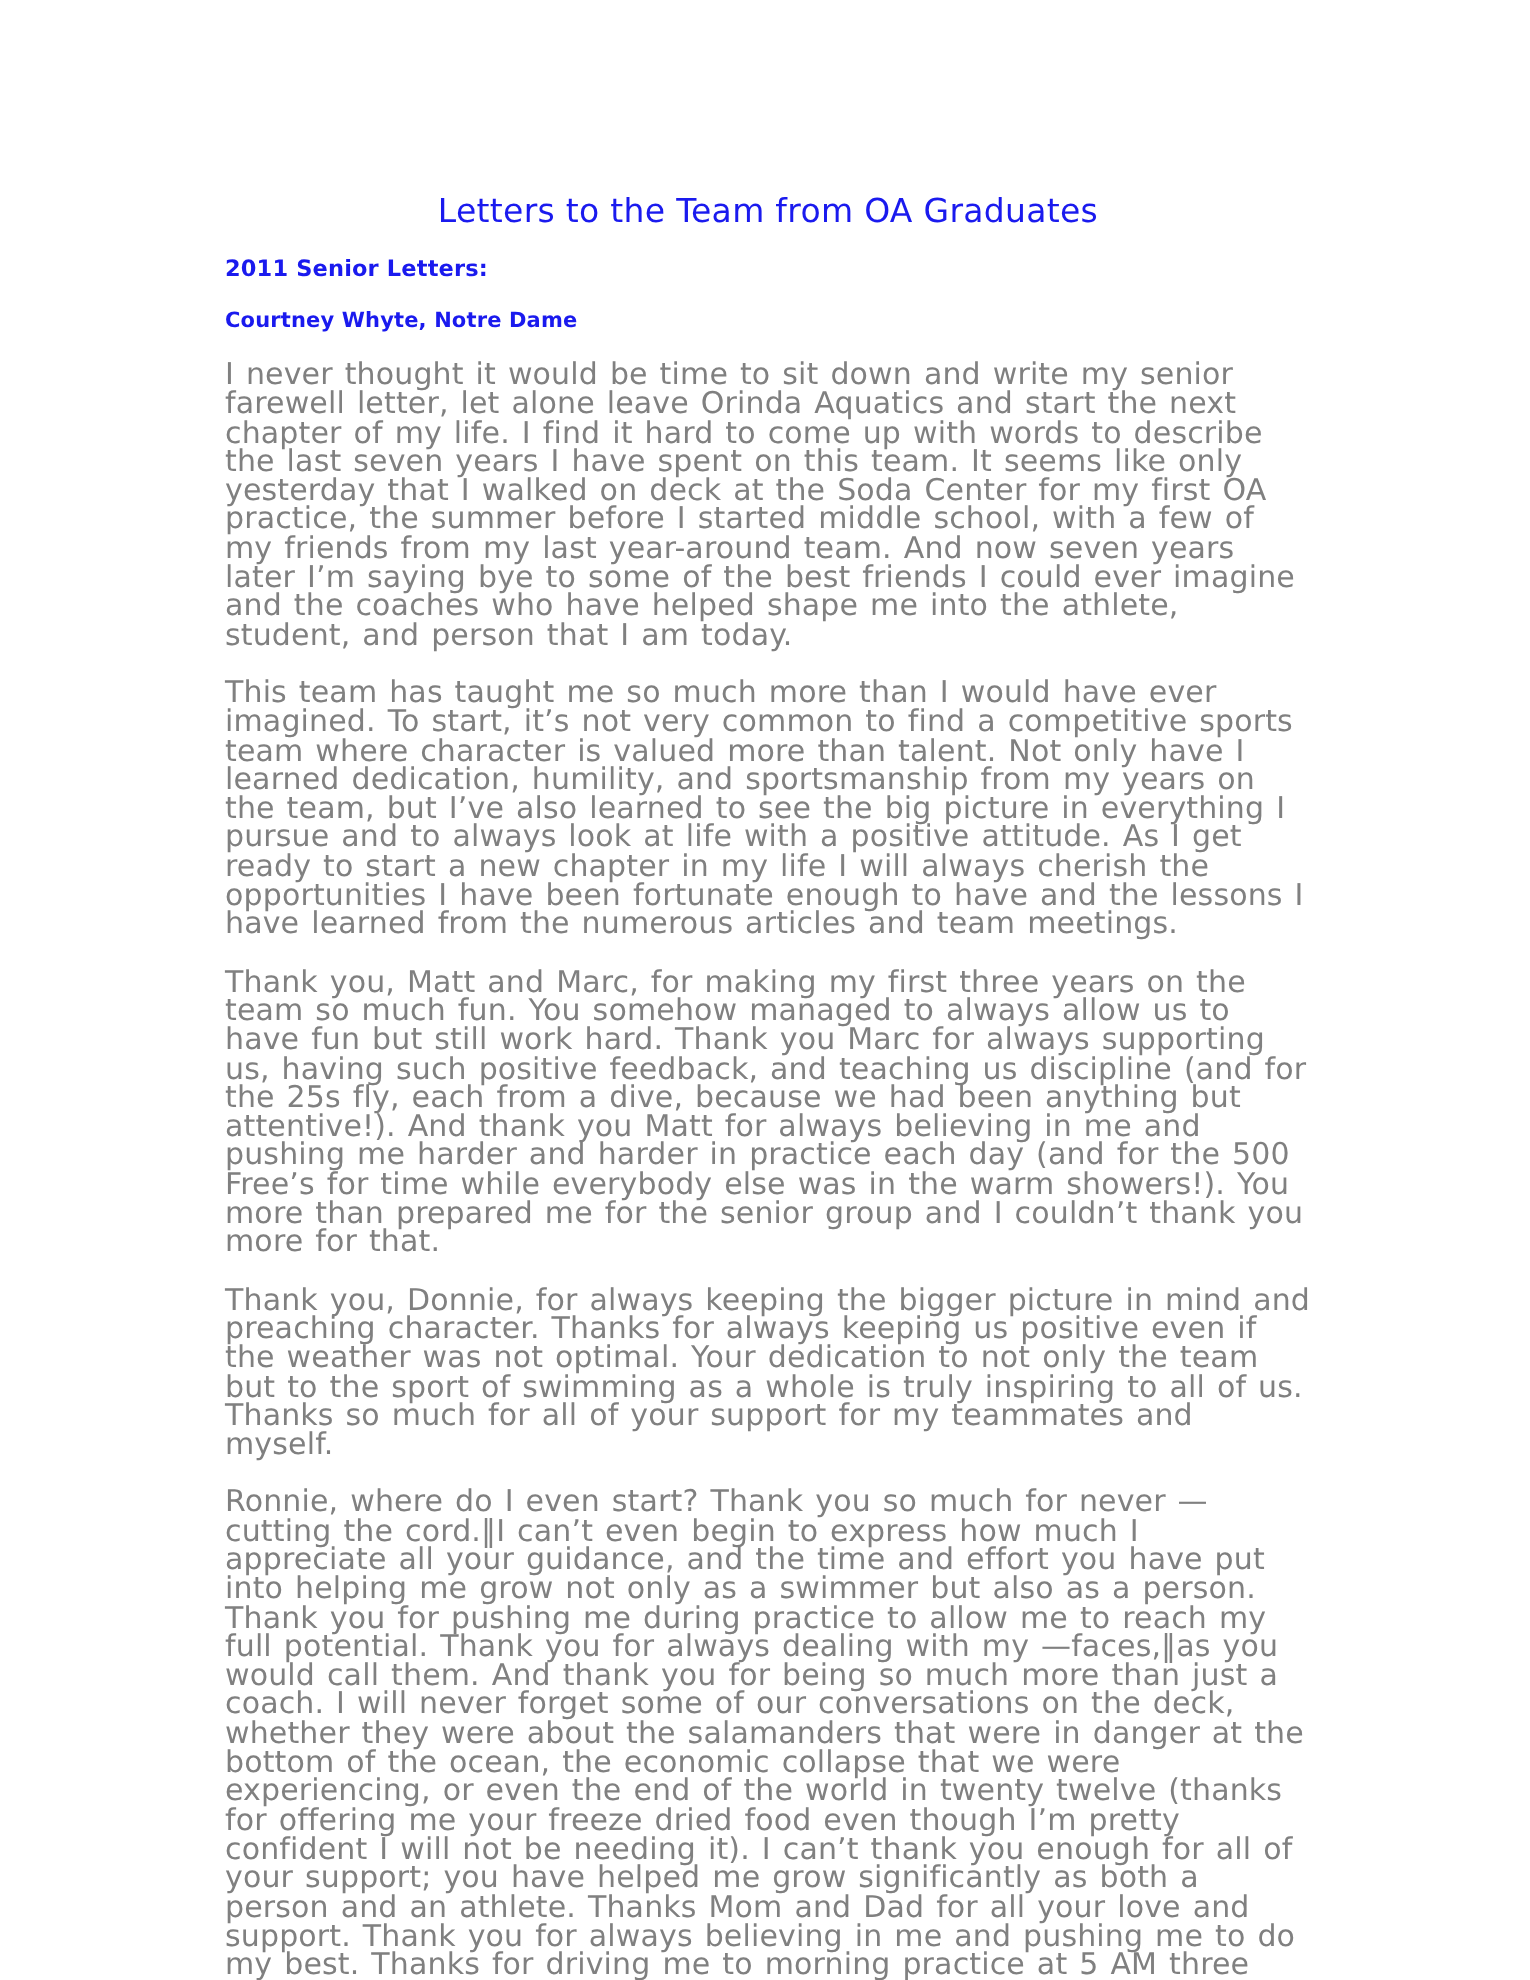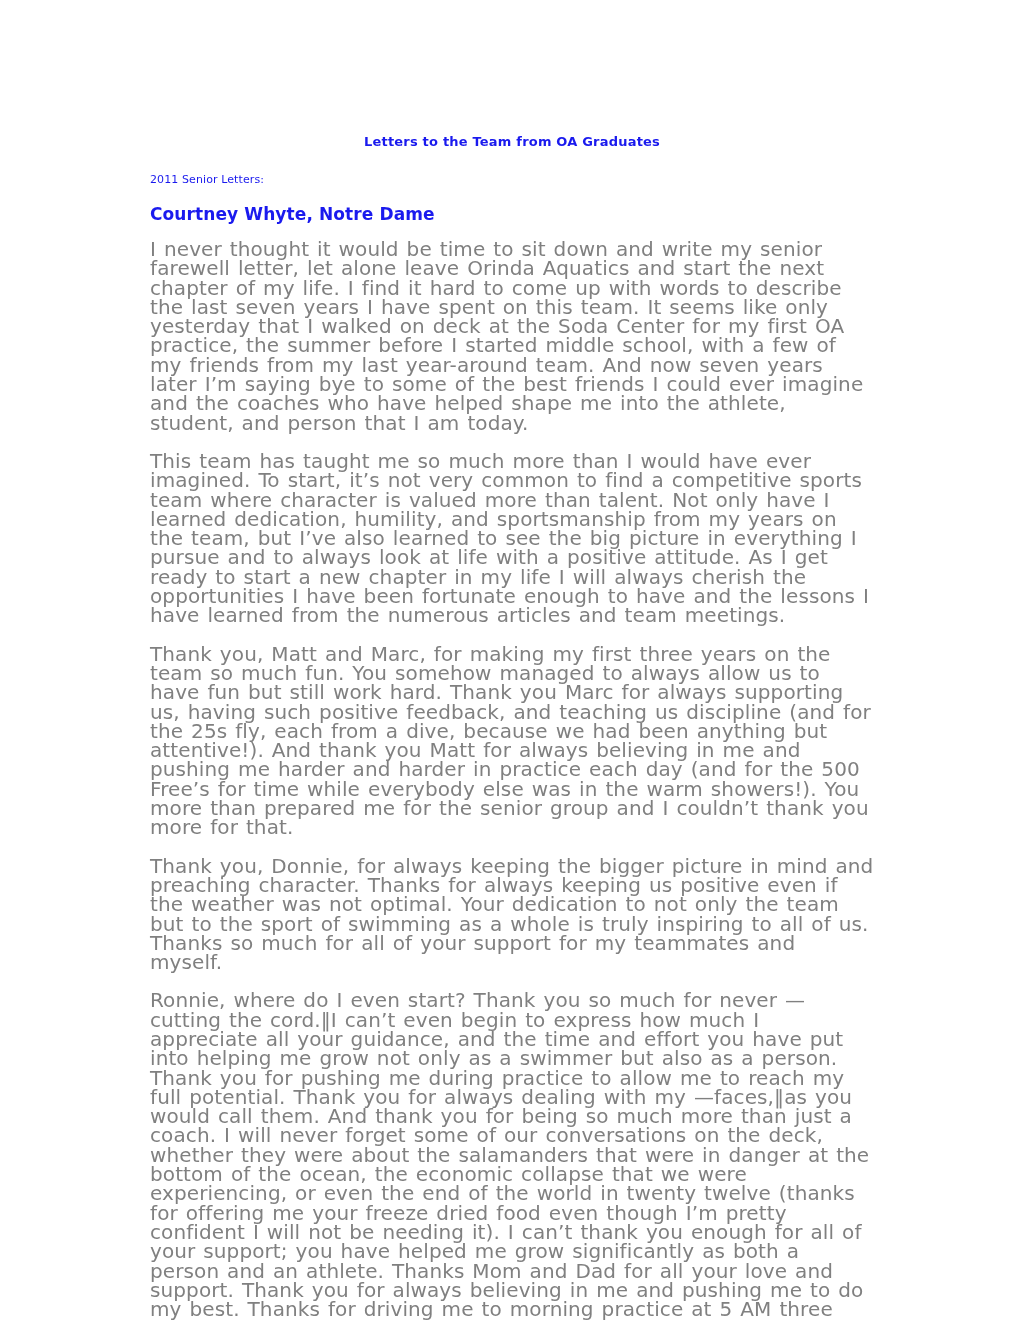--- a/index.html
+++ b/index.html
@@ -16,37 +16,37 @@
   }
   .page-content {
     position: absolute;
     left: 150px;
     top: 128px;
     width: 724px;
   }
   .doc-title {
     margin: 0 0 15px 0;
     text-align: center;
-    font-size: 13px;
+    font-size: 22px;
     line-height: 27px;
-    font-weight: bold;
+    font-weight: normal;
     letter-spacing: 0.2px;
     color: var(--heading-color, #1a1aee);
   }
   .doc-h2 {
     margin: 0 0 16px 0;
-    font-size: 11px;
+    font-size: 15px;
     line-height: 19px;
-    font-weight: normal;
+    font-weight: bold;
     letter-spacing: 0.1px;
     color: var(--heading-color, #1a1aee);
   }
   .doc-h3 {
     margin: 0 0 16px 0;
-    font-size: 17px;
+    font-size: 14px;
     line-height: 19px;
     font-weight: bold;
     letter-spacing: 0.1px;
     color: var(--heading-color, #1a1aee);
   }
   .doc-p {
     margin: 0 0 19px 0;
     font-size: 20px;
     line-height: 19.3px;
     letter-spacing: 0.1px;

